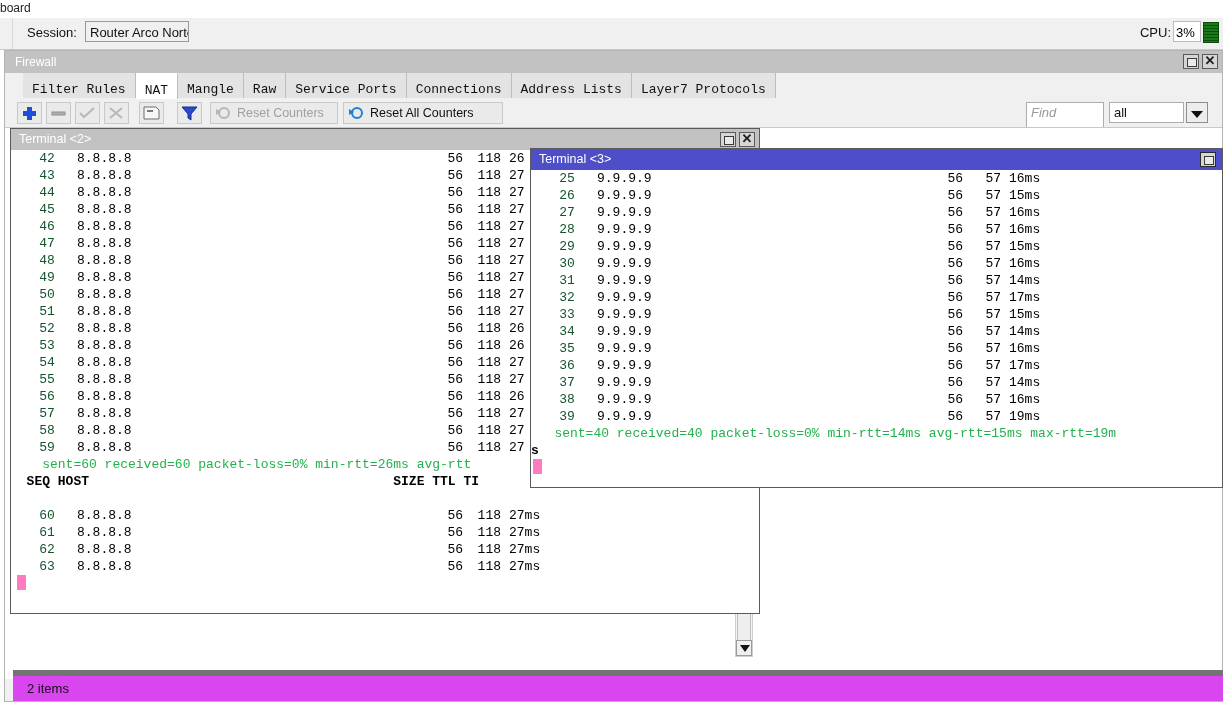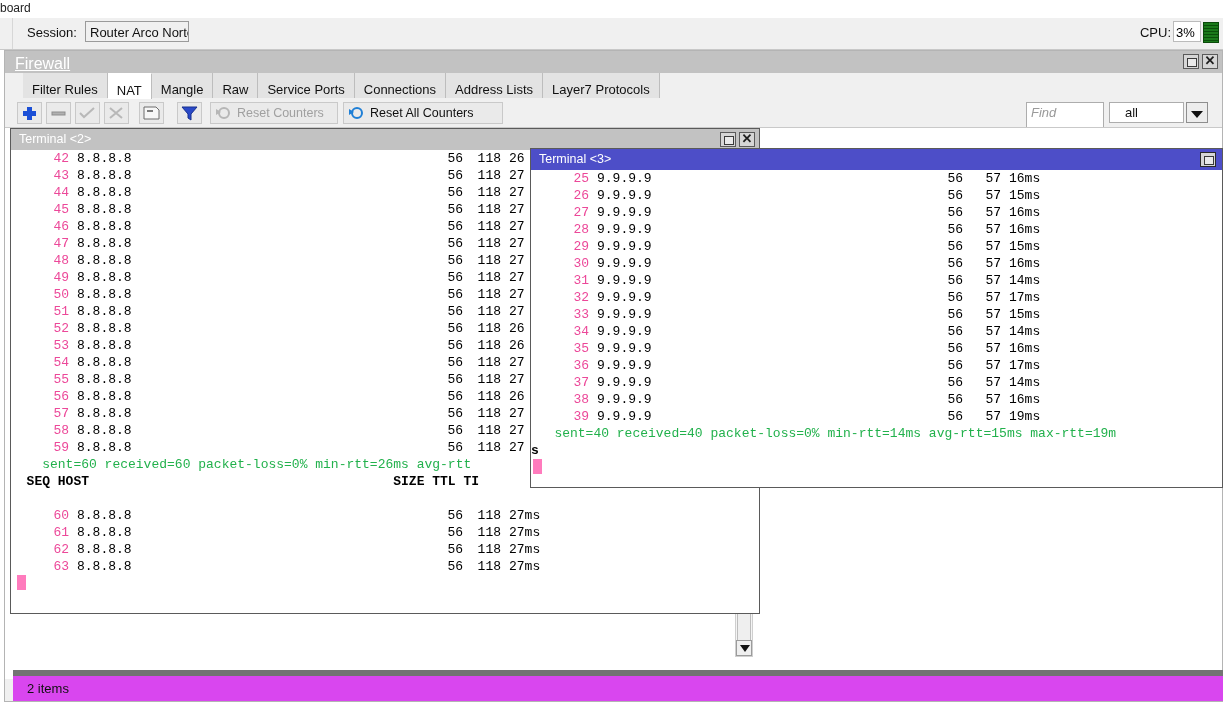--- a/index.html
+++ b/index.html
@@ -25,44 +25,44 @@
   #cpu-label{right:52px;top:7px;font-size:13px;color:#111;}
   #cpu-value{right:22px;top:3px;width:28px;height:21px;background:#ffffff;border:1px solid #bbb;
              font-size:13px;line-height:21px;text-align:left;padding-left:2px;box-sizing:border-box;}
   #cpu-gauge{right:4px;top:4px;width:14px;height:19px;background:#0b6b0b;
              background-image:repeating-linear-gradient(to bottom,#1a7a1a 0px,#1a7a1a 2px,#0a4f0a 2px,#0a4f0a 3px);
              border:1px solid #0a4a0a;}
 
   
   #firewall-window{left:4px;top:50px;width:1219px;height:652px;background:#f0f0f0;border:1px solid #b4b4b4;box-sizing:border-box;}
   #firewall-titlebar{left:0;top:0;width:100%;height:22px;background:#c2c2c2;}
-  #firewall-title{left:10px;top:4px;font-size:16px;color:#ffffff;text-decoration:underline;}
+  #firewall-title{left:10px;top:4px;font-size:12px;color:#ffffff;}
   .winbtn{width:16px;height:15px;border:1px solid #5a5a5a;background:#d6d6d6;box-sizing:border-box;}
   #fw-restore{right:23px;top:3px;}
   #fw-close{right:4px;top:3px;}
   .glyph-restore{position:absolute;left:3px;top:3px;width:8px;height:7px;border:1px solid #3a3a3a;background:#e9e9e9;}
   .glyph-close{position:absolute;left:0;top:-2px;width:14px;height:15px;line-height:15px;text-align:center;
                font-size:13px;font-weight:bold;color:#1d1d1d;font-family:"Liberation Sans",sans-serif;}
 
   
   #tabstrip{left:0;top:22px;width:100%;height:26px;background:#f0f0f0;border-bottom:1px solid #b9b9b9;}
   .tab{position:relative;float:left;height:25px;line-height:25px;padding:4px 9px;font-size:13px;color:#111;
-       background:#e3e3e3;border-right:1px solid #bdbdbd;box-sizing:border-box;cursor:default;}
+       background:#e3e3e3;border-right:1px solid #bdbdbd;box-sizing:border-box;cursor:default;font-family:Liberation Mono, monospace;}
   .tab.active{background:#ffffff;border-top:1px solid #ffffff;height:26px;line-height:26px;}
   #tabstrip-inner{margin-left:18px;}
 
   
   #toolbar{left:0;top:48px;width:100%;height:28px;background:#f0f0f0;}
   .tbtn{position:absolute;top:3px;width:25px;height:22px;background:#eaeaea;border:1px solid #c9c9c9;box-sizing:border-box;}
   .tbtn-wide{position:absolute;top:3px;height:22px;background:#eaeaea;border:1px solid #c9c9c9;box-sizing:border-box;
              font-size:12.5px;line-height:20px;padding-left:26px;box-sizing:border-box;white-space:nowrap;}
   #find-input{position:absolute;right:118px;top:3px;width:78px;height:29px;background:#ffffff;border:1px solid #adadad;
               box-sizing:border-box;font-size:13px;font-style:italic;color:#9a9a9a;line-height:19px;padding-left:4px;}
   #find-filter{position:absolute;right:38px;top:3px;width:75px;height:21px;background:#ffffff;border:1px solid #adadad;
-              box-sizing:border-box;font-size:13px;color:#111;line-height:19px;padding-left:15px;}
+              box-sizing:border-box;font-size:13px;color:#111;line-height:19px;padding-left:4px;}
   #find-drop{position:absolute;right:14px;top:3px;width:22px;height:21px;background:#ededed;border:1px solid #8e8e8e;box-sizing:border-box;}
 
   
   #list-body{left:0;top:76px;width:100%;height:551px;background:#ffffff;border-top:1px solid #c9c9c9;}
   #statusbar{left:8px;bottom:0;width:100%;height:25px;background:#d946ef;border-top:6px solid #737373;}
   #statusbar-text{left:14px;top:5px;font-size:13px;color:#111;}
 
   
   #list-scrollbar{position:absolute;right:469px;top:404px;width:18px;height:125px;background:#f4f4f4;border:1px solid #cfcfcf;box-sizing:border-box;}
   #list-scroll-thumb{position:absolute;left:1px;top:14px;width:14px;height:95px;background:#efefef;border:1px solid #bdbdbd;box-sizing:border-box;}
@@ -81,21 +81,21 @@
   #term2 .term-title{background:#c2c2c2;}
   #term2 .term-title-text{color:#ffffff;}
   #term2 .term-body{top:21px;height:464px;}
 
   #term3{left:530px;top:148px;width:693px;height:340px;}
   #term3 .term-title{background:#4d4ec8;}
   #term3 .term-title-text{color:#ffffff;}
   #term3 .term-body{top:21px;height:318px;}
 
   .trow{position:relative;height:17px;line-height:17px;white-space:pre;}
-  .tseq{position:absolute;text-align:right;color:#ec4899;}
+  .tseq{position:absolute;text-align:center;color:#14532d;}
   .thost{position:absolute;color:#000;text-align:center;}
   .tsize{position:absolute;text-align:right;color:#000;}
   .tttl{position:absolute;text-align:right;color:#000;}
   .ttime{position:absolute;color:#000;}
   .tsummary{color:#22b14c;white-space:pre;}
   .theader{color:#000;font-weight:bold;white-space:pre;}
   .tcursor{display:inline-block;width:9px;height:15px;background:#ff7bbd;vertical-align:-3px;}
 
   
   #term2 .tseq{left:14px;width:44px;}

